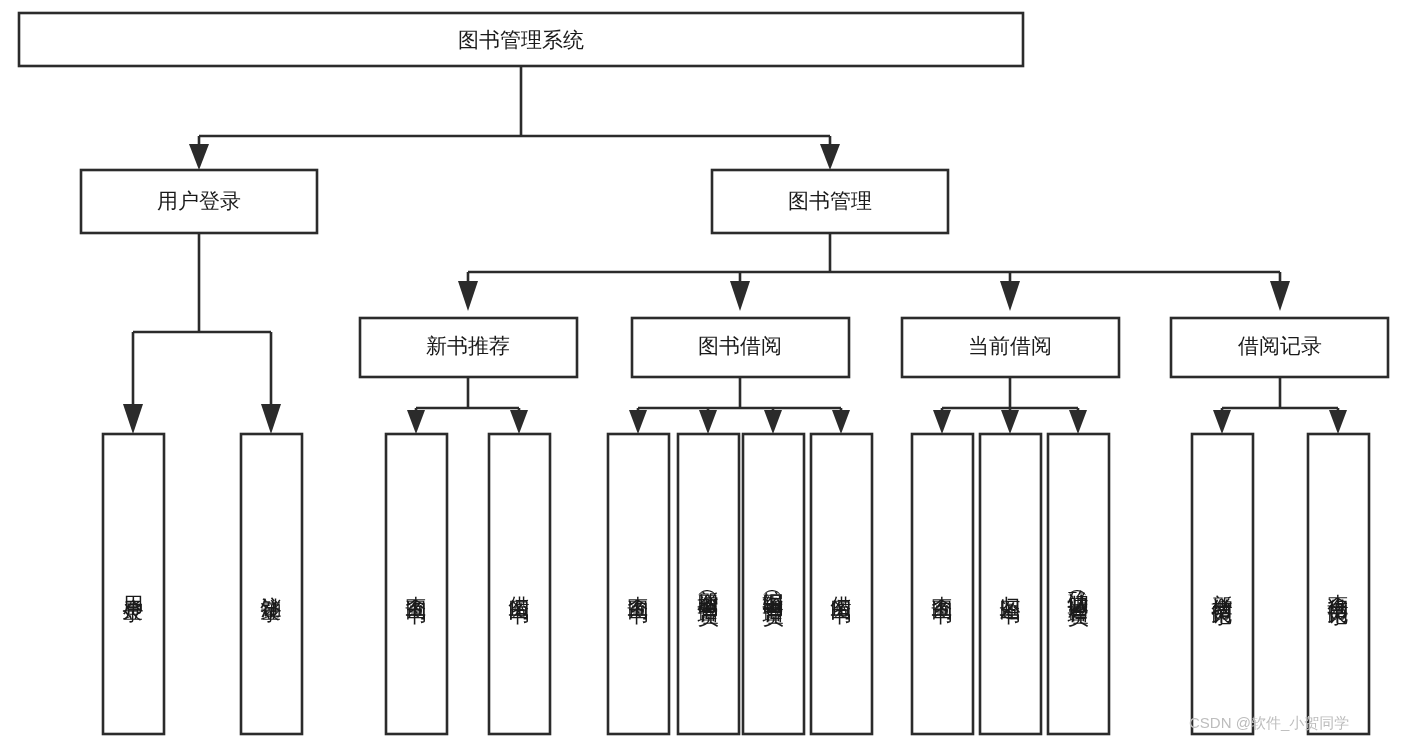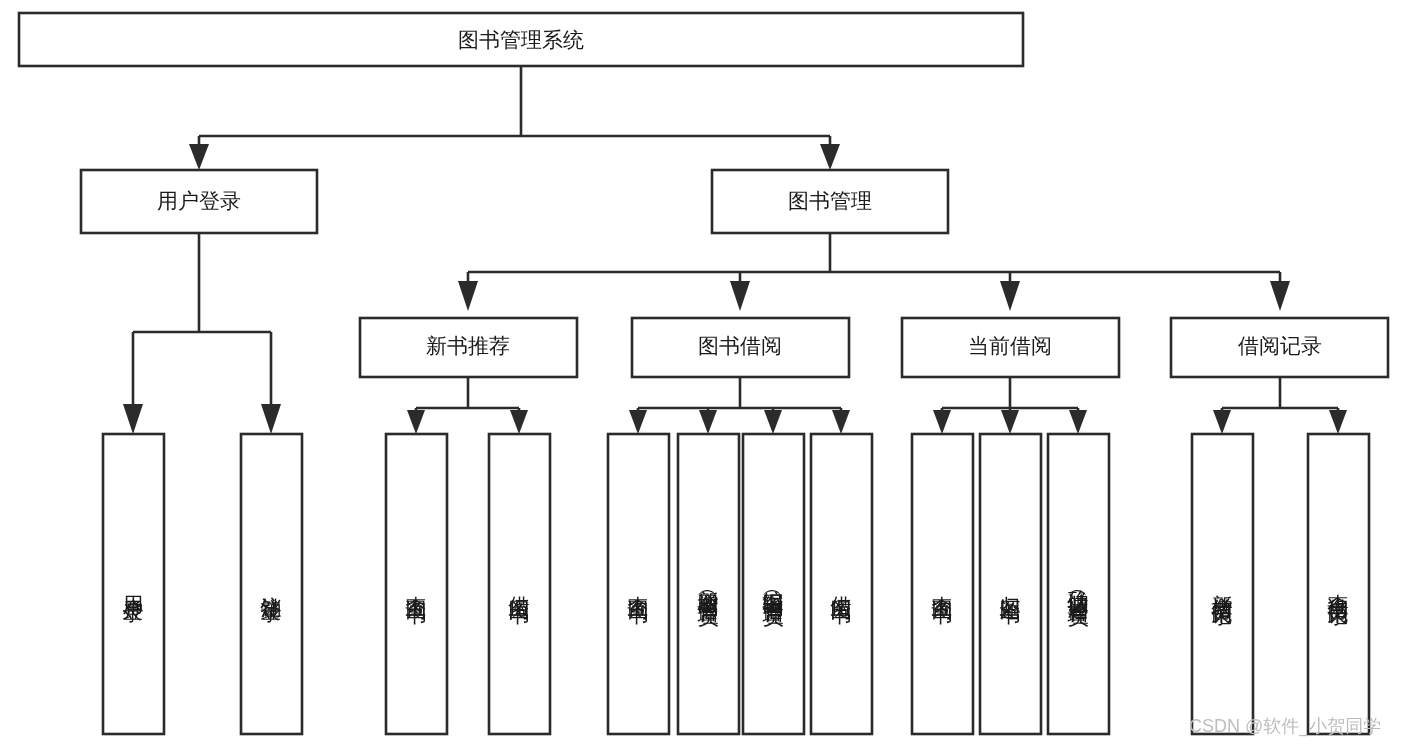--- a/index.html
+++ b/index.html
@@ -46,21 +46,21 @@
   .node-label-h {
     font-family: "Liberation Sans", "DejaVu Sans", sans-serif;
     font-size: 21px;
     fill: #1a1a1a;
     text-anchor: middle;
     dominant-baseline: middle;
   }
   .watermark-text {
     position: absolute;
     font-family: "Liberation Sans", "DejaVu Sans", sans-serif;
-    font-size: 18px;
+    font-size: 15px;
     color: #bdbdbd;
     white-space: nowrap;
     left: 1189px;
     top: 714px;
     pointer-events: none;
   }
   .leaf-fo-inner {
     width: 100%;
     height: 100%;
     display: flex;

